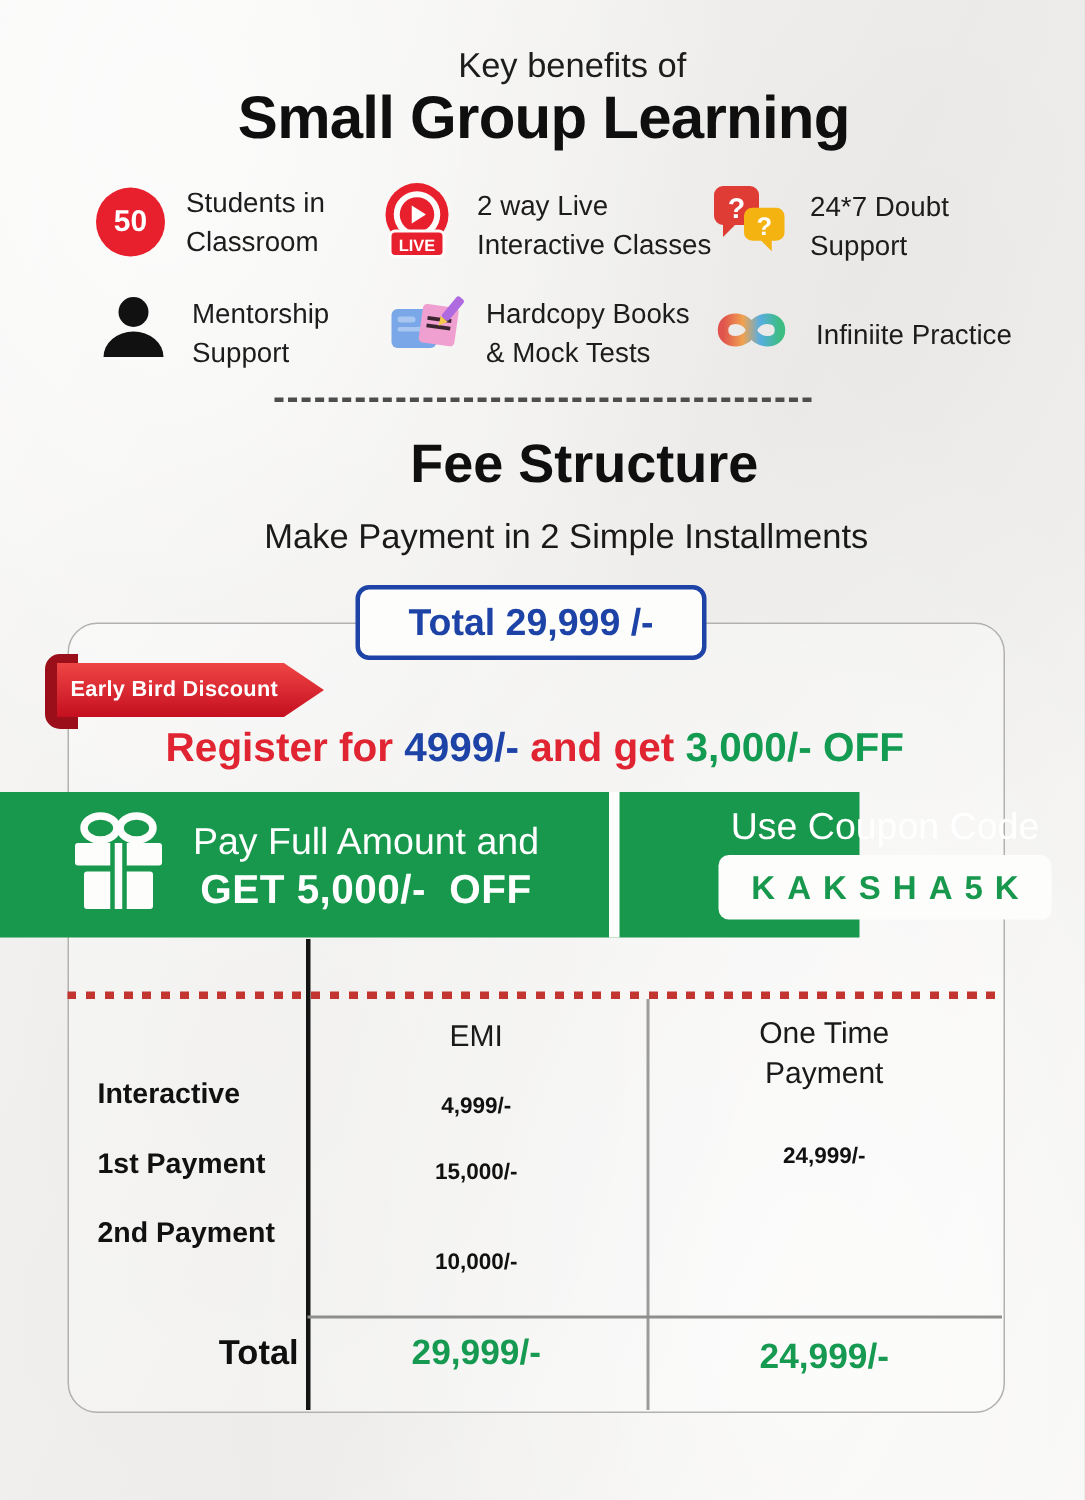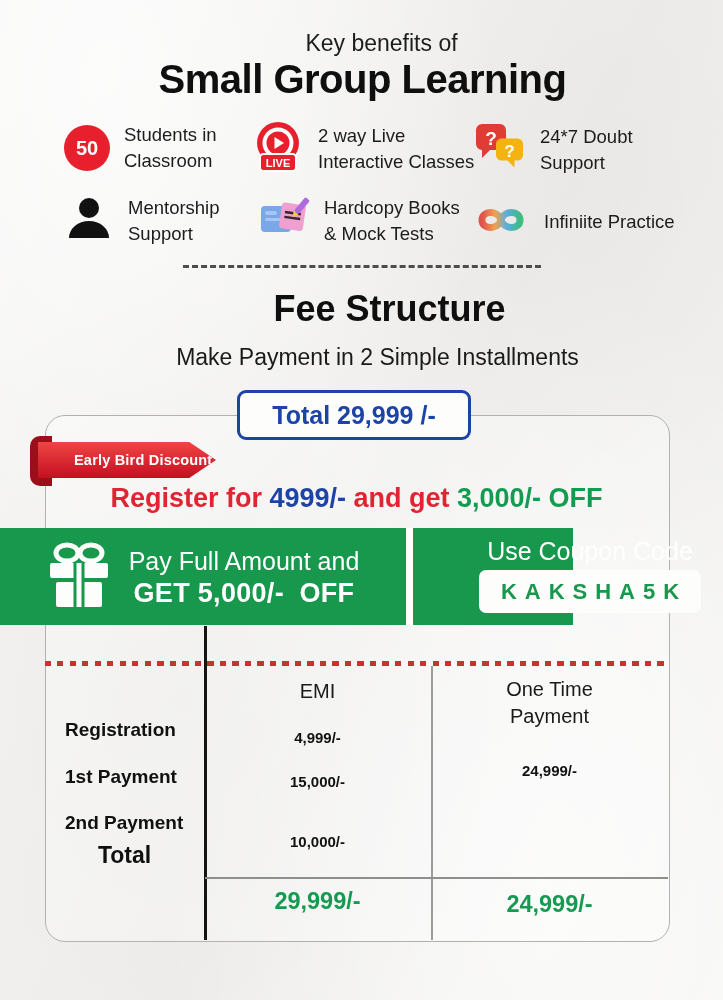--- a/index.html
+++ b/index.html
@@ -35,21 +35,21 @@
   .total-box{top:390px;left:237px;width:228px;height:44px;background:#fdfdfc;
     border:3px solid #1d43a6;border-radius:9px;display:flex;align-items:center;justify-content:center;
     font-size:25px;font-weight:800;color:#1d43a6;z-index:5;}
   
   .ribbon{top:432px;left:28px;width:200px;height:58px;z-index:6;}
   .ribbon-fold{position:absolute;left:2px;top:4px;width:22px;height:50px;background:#9b0f1a;
     border-radius:10px 0 0 10px;}
   .ribbon-main{position:absolute;left:10px;top:10px;width:178px;height:36px;
     background:linear-gradient(180deg,#ef4545,#c50f20);
     clip-path:polygon(0 0,85% 0,100% 50%,85% 100%,0 100%);
-    display:flex;align-items:center;padding-left:36px;box-sizing:border-box;
+    display:flex;align-items:center;padding-left:9px;box-sizing:border-box;
     color:#fff;font-size:14.5px;font-weight:700;letter-spacing:.2px;}
   
   .offer{top:483px;left:45px;width:623px;font-size:27px;font-weight:600;z-index:4;}
   .offer .red{color:#e02431;}
   .offer .blue{color:#1d43a6;font-weight:800;}
   .offer .green{color:#149b52;font-weight:800;}
   
   .banner{top:528px;left:0;width:573px;height:97px;background:#17984c;z-index:7;}
   .banner-left{position:absolute;left:0;top:0;width:406px;height:97px;display:flex;
     align-items:center;justify-content:center;gap:18px;}
@@ -228,27 +228,27 @@
   <div class="abs dotline"></div>
   <div class="abs vline-gray"></div>
   <div class="abs hline-gray"></div>
 
   <div class="abs ctr thead col2" style="top:678px;">EMI</div>
   <div class="abs ctr thead col3" style="top:676px;">
     <div>One Time</div>
     <div>Payment</div>
   </div>
 
-  <div class="abs rowlabel" style="top:719px;">Registration</div>
+  <div class="abs rowlabel" style="top:719px;">Interactive</div>
   <div class="abs ctr cellval col2" style="top:729px;">4,999/-</div>
 
   <div class="abs rowlabel" style="top:766px;">1st Payment</div>
   <div class="abs ctr cellval col2" style="top:773px;">15,000/-</div>
   <div class="abs ctr cellval col3" style="top:762px;">24,999/-</div>
 
   <div class="abs rowlabel" style="top:812px;">2nd Payment</div>
   <div class="abs ctr cellval col2" style="top:833px;">10,000/-</div>
 
-  <div class="abs ctr total-label colL" style="top:842px;">Total</div>
+  <div class="abs ctr total-label colL" style="top:888px;padding-left:48px;">Total</div>
   <div class="abs ctr total-val col2" style="top:888px;">29,999/-</div>
   <div class="abs ctr total-val col3" style="top:891px;">24,999/-</div>
 
 </div>
 
 </body></html>

